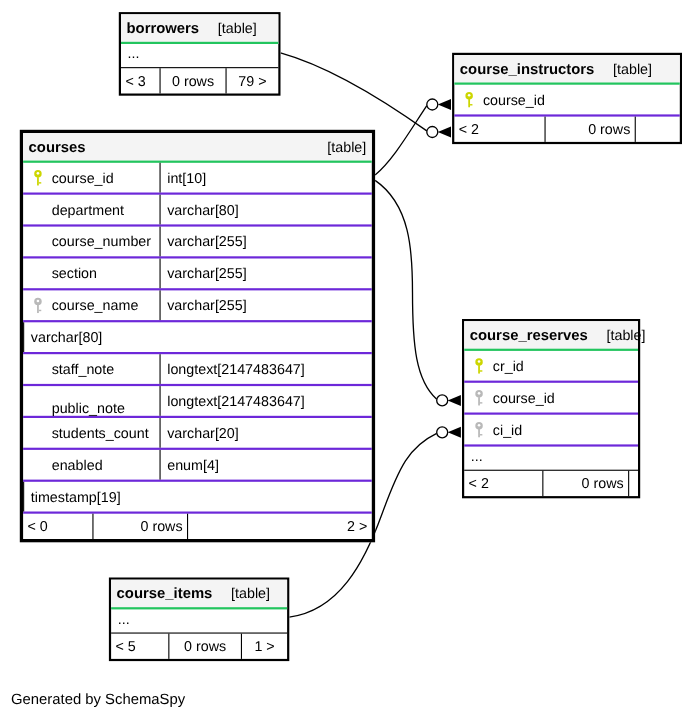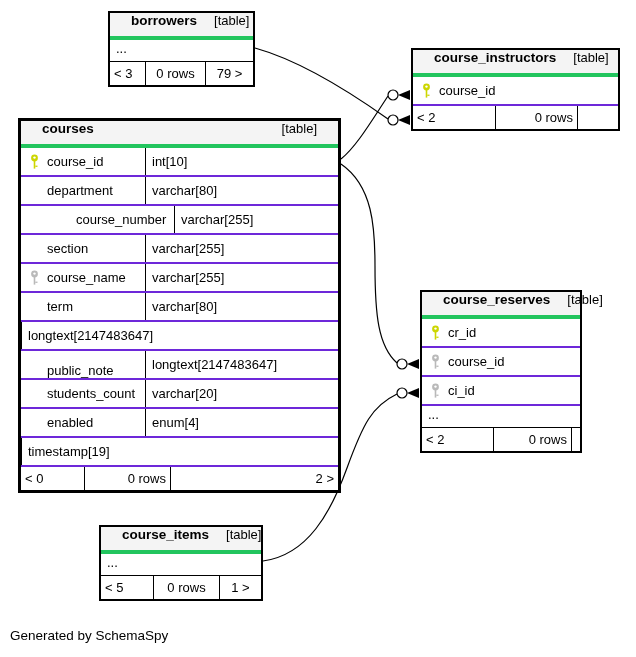--- a/index.html
+++ b/index.html
@@ -6,22 +6,22 @@
   body { font-family:"Liberation Sans","DejaVu Sans",sans-serif; color:#000; }
   .canvas { position:relative; width:636px; height:657px; background:#fff; overflow:hidden; }
   .edges { position:absolute; left:0; top:0; width:636px; height:657px; pointer-events:none; }
   .edges path { fill:none; stroke:#000; stroke-width:1.2; }
   .edges circle { fill:#fff; stroke:#000; stroke-width:1.2; }
   .edges polygon { fill:#000; stroke:none; }
 
   .tbl { position:absolute; background:#fff; border:2px solid #000; box-sizing:border-box; font-size:13px; }
   .tbl.focus { border-width:3px; }
 
-  .thead { display:flex; height:27px; background:var(--header-bg,#f4f4f4);
-           border-bottom:4px solid #22c55e; padding:0 21px; box-sizing:border-box; }
+  .thead { display:flex; align-items:center; height:27px; background:var(--header-bg,#f4f4f4);
+           border-bottom:2px solid #22c55e; padding:0 5px; box-sizing:border-box; }
   .thead.spread { justify-content:space-between; }
   .tname { font-weight:bold; font-size:13.5px; white-space:nowrap; }
   .ttag  { margin-left:17px; white-space:nowrap; }
 
   .crow { display:flex; align-items:center; height:29px; border-bottom:2px solid #6d28d9; box-sizing:border-box; }
   .keyslot { flex:0 0 26px; display:flex; justify-content:center; align-items:center; }
   .cname { white-space:nowrap; }
   .ctype { flex:1; align-self:stretch; display:flex; align-items:center; border-left:1px solid #000;
            padding-left:6px; white-space:nowrap; box-sizing:border-box; }
   .colwrap { width:124px; white-space:nowrap; }
@@ -128,21 +128,21 @@
 
     <div class="crow">
       <span class="colwrap" style="display:flex;align-items:center;">
         <span class="keyslot"></span>
         <span class="cname">department</span>
       </span>
       <span class="ctype">varchar[80]</span>
     </div>
 
     <div class="crow">
-      <span class="colwrap" style="display:flex;align-items:flex-end;margin-left:29px;">
+      <span class="colwrap" style="display:flex;align-items:flex-end;">
         <span class="keyslot"></span>
         <span class="cname">course_number</span>
       </span>
       <span class="ctype">varchar[255]</span>
     </div>
 
     <div class="crow">
       <span class="colwrap" style="display:flex;align-items:center;">
         <span class="keyslot"></span>
         <span class="cname">section</span>
@@ -159,28 +159,28 @@
               <rect x="4.7" y="7" width="1.6" height="7.6" fill="currentColor"></rect>
               <rect x="6.3" y="11.6" width="2.2" height="1.3" fill="currentColor"></rect>
             </svg>
         </span>
         <span class="cname">course_name</span>
       </span>
       <span class="ctype">varchar[255]</span>
     </div>
 
     <div class="crow">
-      <span class="colwrap" style="display:flex;align-items:center;">
-        <span class="keyslot"></span>
-        <span class="cname">term</span>
-      </span>
       <span class="ctype">varchar[80]</span>
     </div>
 
     <div class="crow">
+      <span class="colwrap" style="display:flex;align-items:center;">
+        <span class="keyslot"></span>
+        <span class="cname">staff_note</span>
+      </span>
       <span class="ctype">longtext[2147483647]</span>
     </div>
 
     <div class="crow">
       <span class="colwrap" style="display:flex;align-items:center;margin-top:12px;">
         <span class="keyslot"></span>
         <span class="cname">public_note</span>
       </span>
       <span class="ctype">longtext[2147483647]</span>
     </div>

